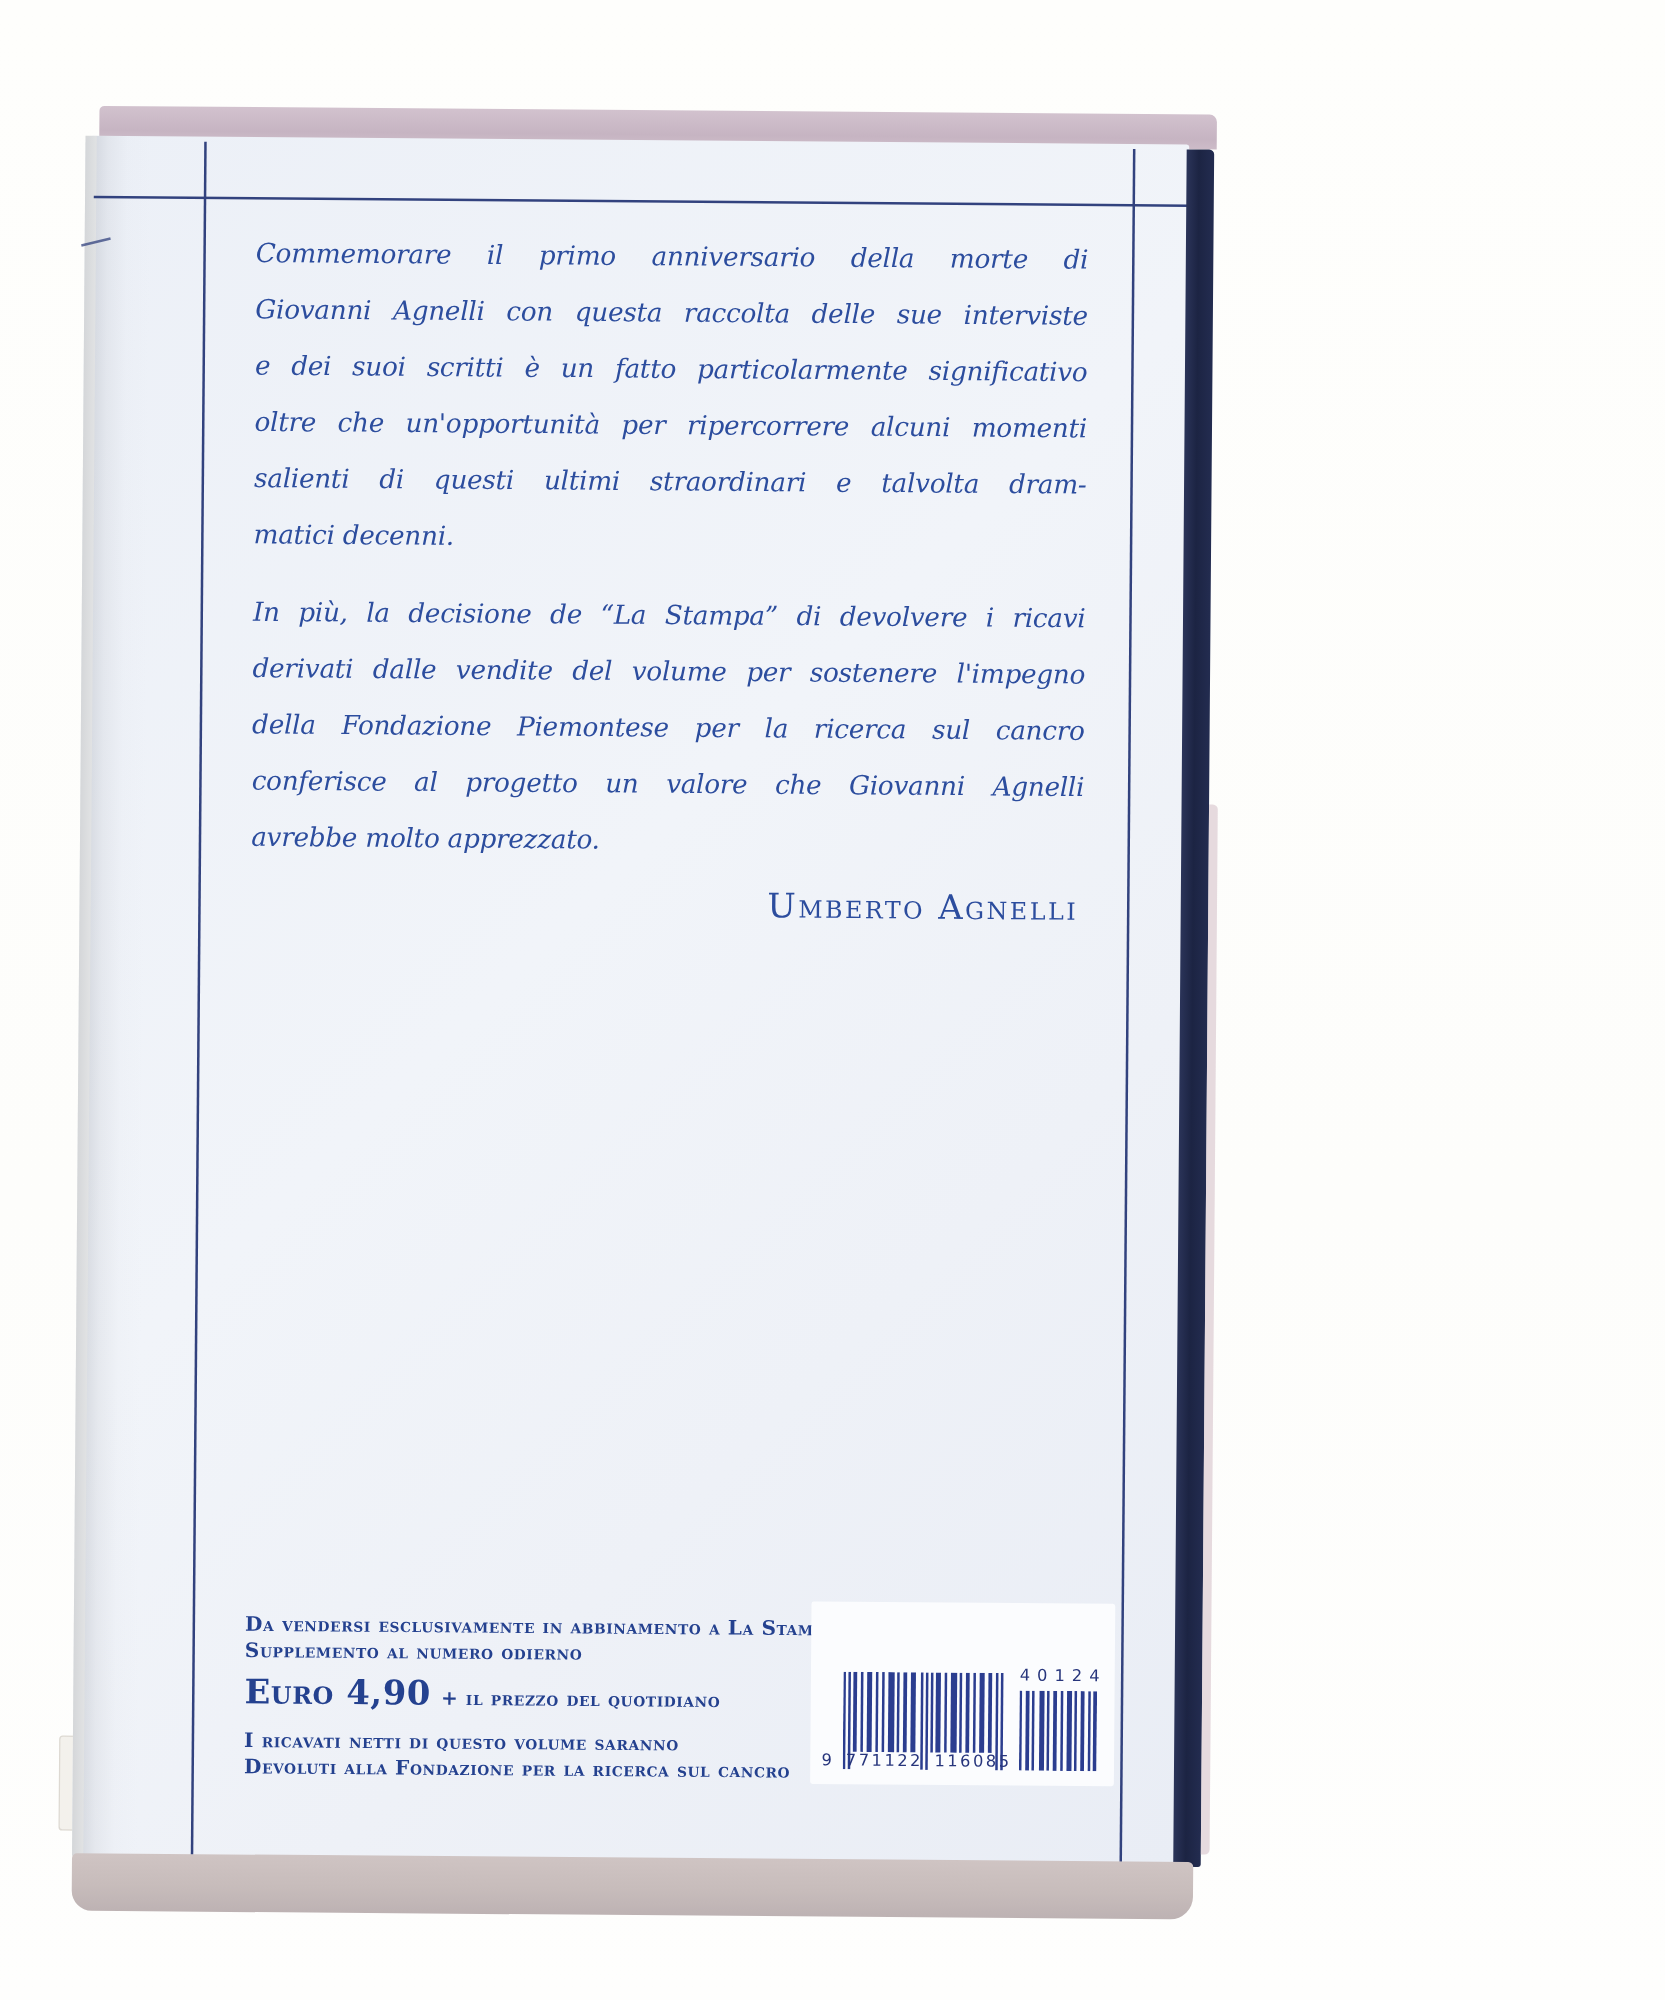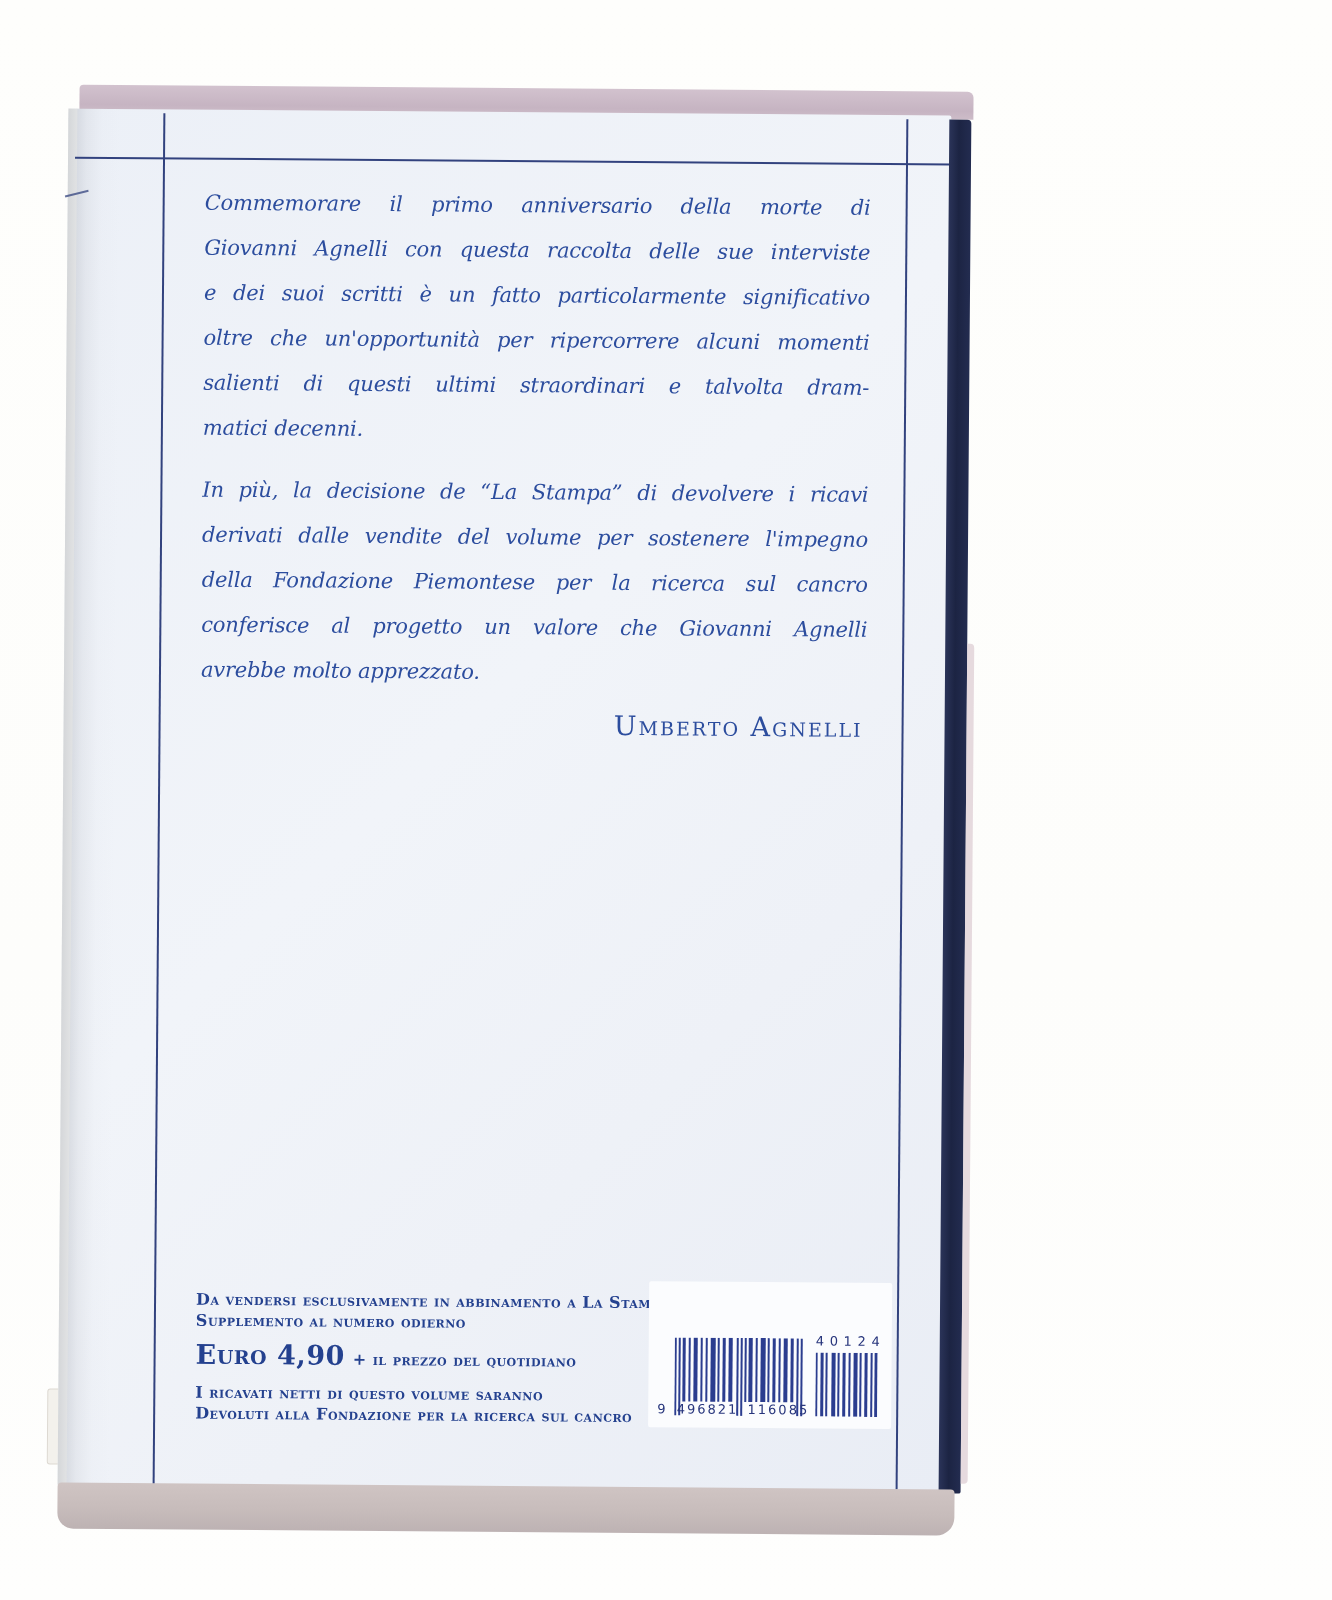--- a/index.html
+++ b/index.html
@@ -148,21 +148,21 @@
           <rect class="bar" x="98" y="0" width="3" height="64"></rect>
         <rect class="bar" x="104" y="0" width="2" height="64"></rect>
           <rect class="bar" x="109" y="0" width="4" height="64"></rect>
         <rect class="bar" x="116" y="0" width="3" height="64"></rect>
         <rect class="bar" x="122" y="0" width="2" height="78"></rect>
           <rect class="bar" x="126" y="0" width="2" height="78"></rect>
       </svg>
     </div>
     <div class="barcode-digits">
       <span>9</span>
-      <span>496821</span>
+      <span>771122</span>
       <span>116085</span>
     </div>
 
     <div class="addon-digits">
       <span>4</span>
         <span>0</span>
         <span>1</span>
         <span>2</span>
         <span>4</span>
     </div>

